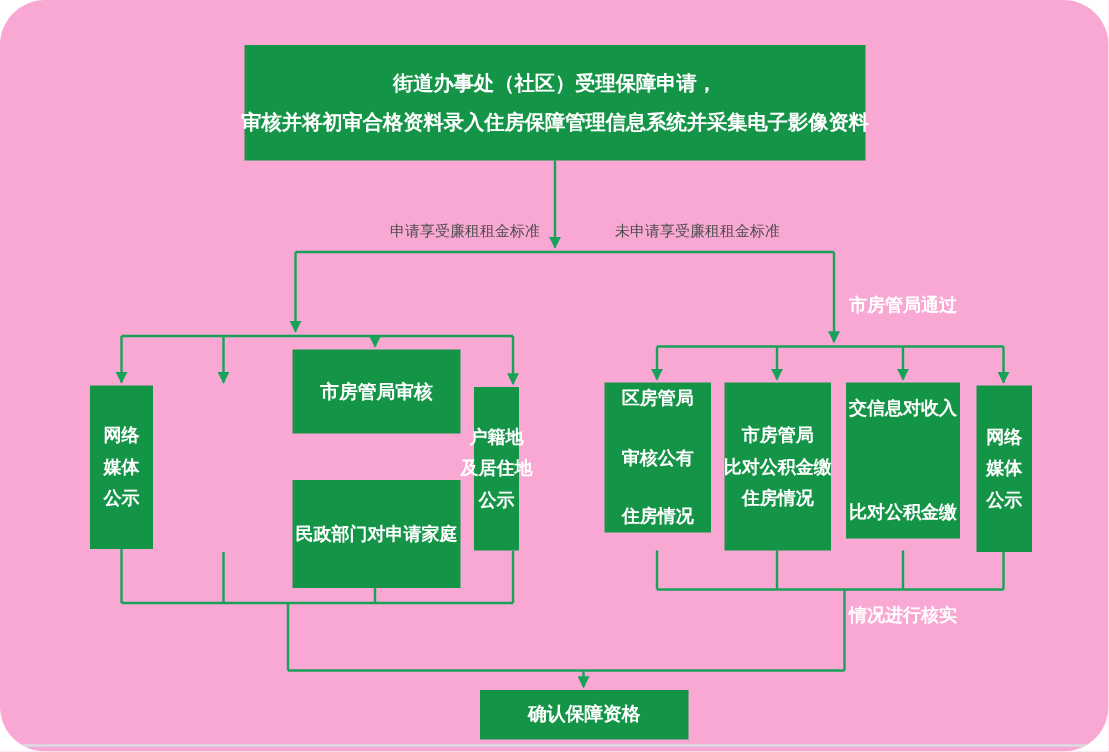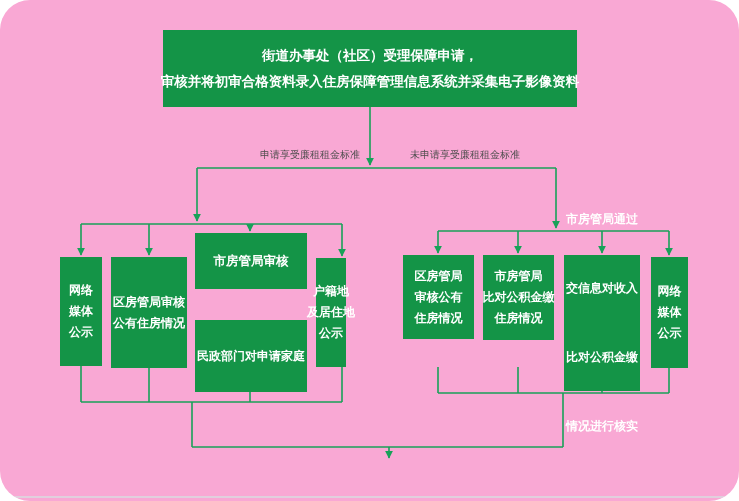--- a/index.html
+++ b/index.html
@@ -40,23 +40,23 @@
   }
   .label-left{right:379px;}
   .label-right{left:382px;margin-left:28px;}
   
   .b-l1{left:60px;top:257px;width:42px;height:109px;}
   .b-l2{left:111px;top:257px;width:76px;height:111px;}
   .b-l3{left:195px;top:233px;width:112px;height:56px;}
   .b-l4{left:195px;top:320px;width:112px;height:72px;}
   .b-l5{left:316px;top:258px;width:30px;height:109px;}
   
-  .b-r1{left:403px;top:255px;width:71px;height:84px;}
-  .b-r2{left:483px;top:255px;width:71px;height:85px;}
-  .b-r3{left:564px;top:255px;width:76px;height:136px;gap:48px;}
+  .b-r1{left:403px;top:255px;width:71px;height:100px;justify-content:space-between;}
+  .b-r2{left:483px;top:255px;width:71px;height:112px;}
+  .b-r3{left:564px;top:255px;width:76px;height:104px;gap:48px;}
   .b-r4{left:651px;top:257px;width:37px;height:111px;}
 </style>
 </head>
 <body>
 
 <div id="stage">
 
   <svg class="connectors" viewBox="0 0 739 501">
     <defs>
       <marker id="arrowhead" viewBox="0 0 10 10" refX="9" refY="5" markerWidth="8" markerHeight="8" orient="auto" markerUnits="userSpaceOnUse">
@@ -108,24 +108,20 @@
   </div>
 
   <div class="branch-label label-left">申请享受廉租租金标准</div>
   <div class="branch-label label-right">未申请享受廉租租金标准</div>
 
   <div class="box b-l1 fs12">
     <div class="ln">网络</div>
     <div class="ln">媒体</div>
     <div class="ln">公示</div>
   </div>
-  <div class="box b-l2 fs12">
-    <div class="ln">区房管局审核</div>
-    <div class="ln">公有住房情况</div>
-  </div>
   <div class="box b-l3 fs125">
     <div class="ln">市房管局审核</div>
   </div>
   <div class="box b-l4 fs12">
     <div class="ln">民政部门对申请家庭</div>
   </div>
   <div class="box b-l5 fs12">
     <div class="ln">户籍地</div>
     <div class="ln">及居住地</div>
     <div class="ln">公示</div>
@@ -146,14 +142,17 @@
     <div class="ln">交信息对收入</div>
     <div class="ln">比对公积金缴</div>
     <div class="ln">情况进行核实</div>
   </div>
   <div class="box b-r4 fs12">
     <div class="ln">网络</div>
     <div class="ln">媒体</div>
     <div class="ln">公示</div>
   </div>
 
+  <div class="box final-box">
+    <div class="ln">确认保障资格</div>
+  </div>
 
 </div>
 
 </body></html>

